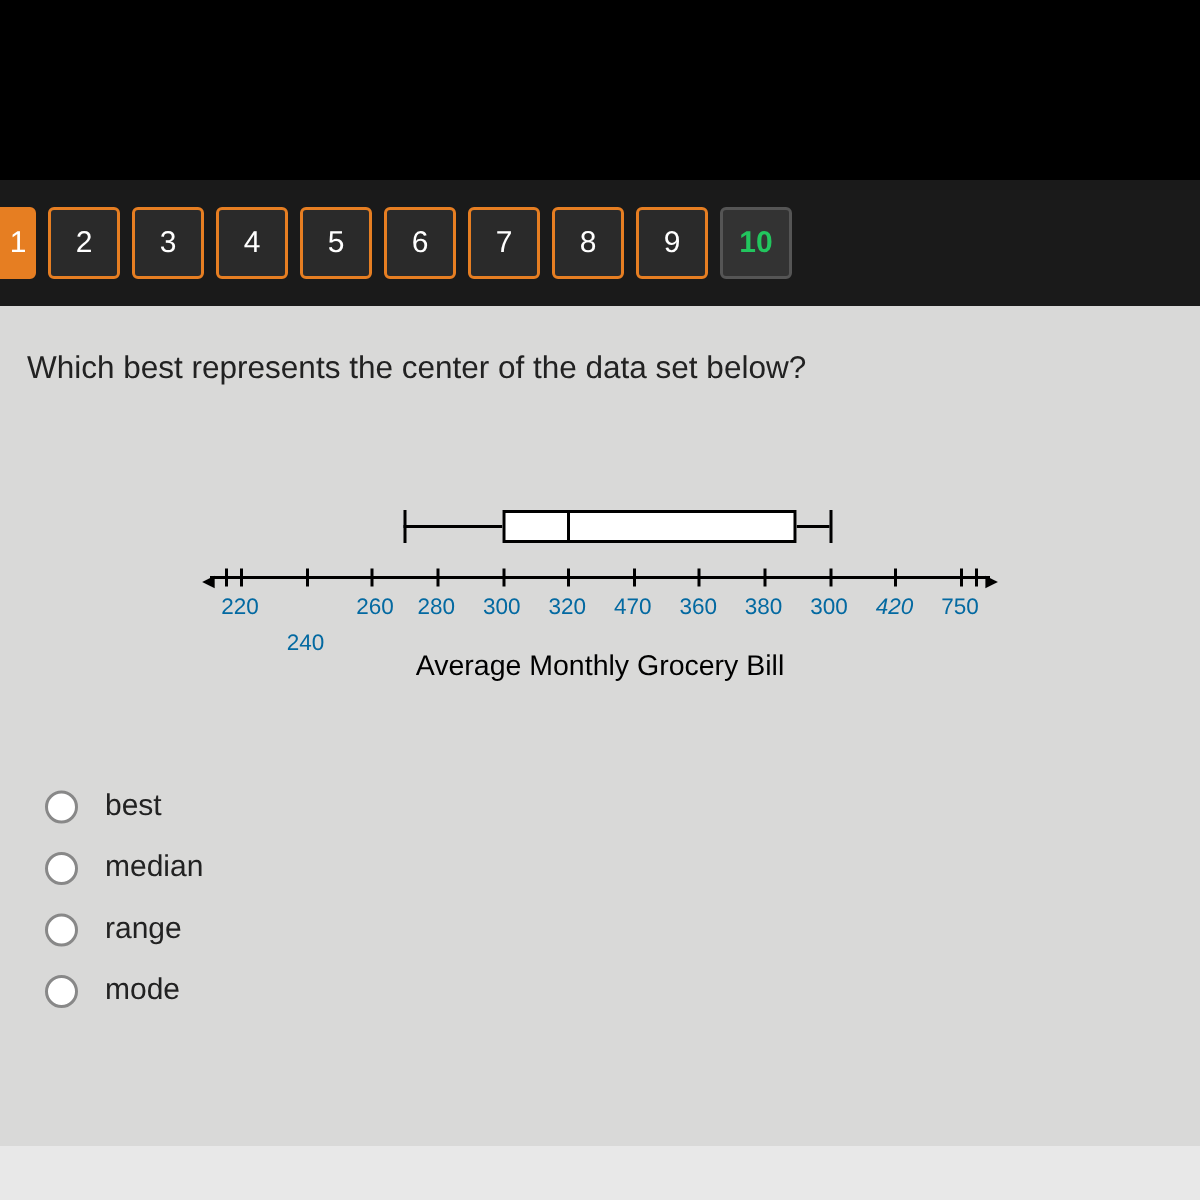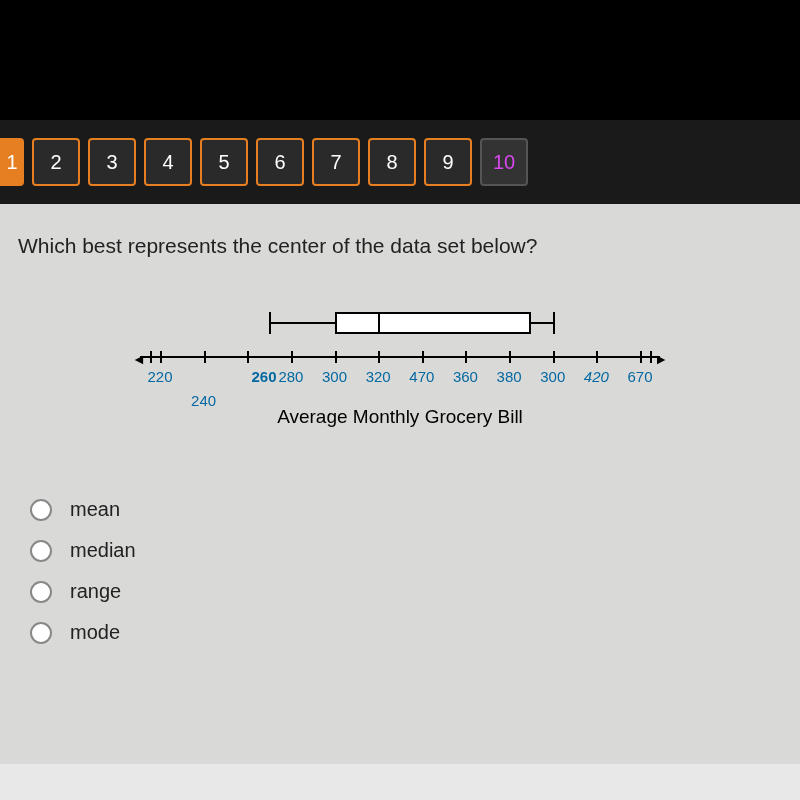--- a/index.html
+++ b/index.html
@@ -12,24 +12,24 @@
       width: 48px; height: 48px; 
       border: 2px solid #e67e22; 
       background: #2a2a2a; 
       color: #fff; 
       display: flex; align-items: center; justify-content: center; 
       font-size: 20px; font-weight: 500;
       border-radius: 4px;
       cursor: pointer;
     }
     .nav-item.active-partial { background: #e67e22; width: 24px; border-radius: 0 4px 4px 0; margin-left: -10px; }
-    .nav-item.disabled { border-color: #555; color: #d946ef; background: #333; }
+    .nav-item.disabled { border-color: #555; color: #22c55e; background: #333; font-weight: bold; }
     
     .content { background: #d9d9d8; padding: 30px 10px; min-height: 560px; }
-    .question { font-size: 21px; color: #222; margin-bottom: 40px; padding-left: 8px; }
+    .question { font-size: 21px; color: #222; margin-bottom: 68px; padding-left: 8px; }
     
     .chart-area { display: flex; justify-content: center; margin-bottom: 70px; }
     .chart-wrap { position: relative; width: 520px; }
     
     .boxplot { position: relative; height: 50px; margin-bottom: 8px; margin-left: 20px; width: 480px; }
     .whisker-line { position: absolute; top: 24px; height: 2px; background: #000; }
     .whisker-cap { position: absolute; top: 14px; width: 2px; height: 22px; background: #000; }
     .box { position: absolute; top: 14px; height: 22px; border: 2px solid #000; background: #fff; }
     .median-line { position: absolute; top: 14px; width: 2px; height: 22px; background: #000; }
     
@@ -82,50 +82,50 @@
         </div>
       <div class="axis" id="axis">
         <div class="axis-line"></div>
         <div class="axis-arrow left">◄</div>
         <div class="axis-arrow right">►</div>
       <div class="tick" style="left: 0px;"></div>
           <div class="tick-label" style="left: 0px;">220</div>
           <div class="tick" style="left: 43.6364px;"></div>
           <div class="tick-label" style="left: 43.6364px; margin-top: 24px;">240</div>
           <div class="tick" style="left: 87.2727px;"></div>
-          <div class="tick-label" style="left: 104px; font-weight: bold;">260</div>
+          <div class="tick-label" style="left: 90px;">260</div>
           <div class="tick" style="left: 130.909px;"></div>
           <div class="tick-label" style="left: 130.909px;">280</div>
           <div class="tick" style="left: 174.545px;"></div>
           <div class="tick-label" style="left: 174.545px;">300</div>
           <div class="tick" style="left: 218.182px;"></div>
           <div class="tick-label" style="left: 218.182px;">320</div>
           <div class="tick" style="left: 261.818px;"></div>
           <div class="tick-label" style="left: 261.818px;">470</div>
           <div class="tick" style="left: 305.455px;"></div>
           <div class="tick-label" style="left: 305.455px;">360</div>
           <div class="tick" style="left: 349.091px;"></div>
           <div class="tick-label" style="left: 349.091px;">380</div>
           <div class="tick" style="left: 392.727px;"></div>
           <div class="tick-label" style="left: 392.727px;">300</div>
           <div class="tick" style="left: 436.364px;"></div>
           <div class="tick-label" style="left: 436.364px; font-style: italic;">420</div>
           <div class="tick" style="left: 480px;"></div>
-          <div class="tick-label" style="left: 480px;">670</div>
+          <div class="tick-label" style="left: 480px;">750</div>
           <div class="tick-ext" style="left: -10px;"></div>
           <div class="tick-ext" style="left: 490px;"></div>
         </div>
       <div class="chart-title">Average Monthly Grocery Bill</div>
     </div>
   </div>
 
   <div class="options">
     <div class="option">
       <div class="radio"></div>
-      <span class="option-label">mean</span>
+      <span class="option-label">best</span>
     </div>
     <div class="option">
       <div class="radio"></div>
       <span class="option-label">median</span>
     </div>
     <div class="option">
       <div class="radio"></div>
       <span class="option-label">range</span>
     </div>
     <div class="option">

